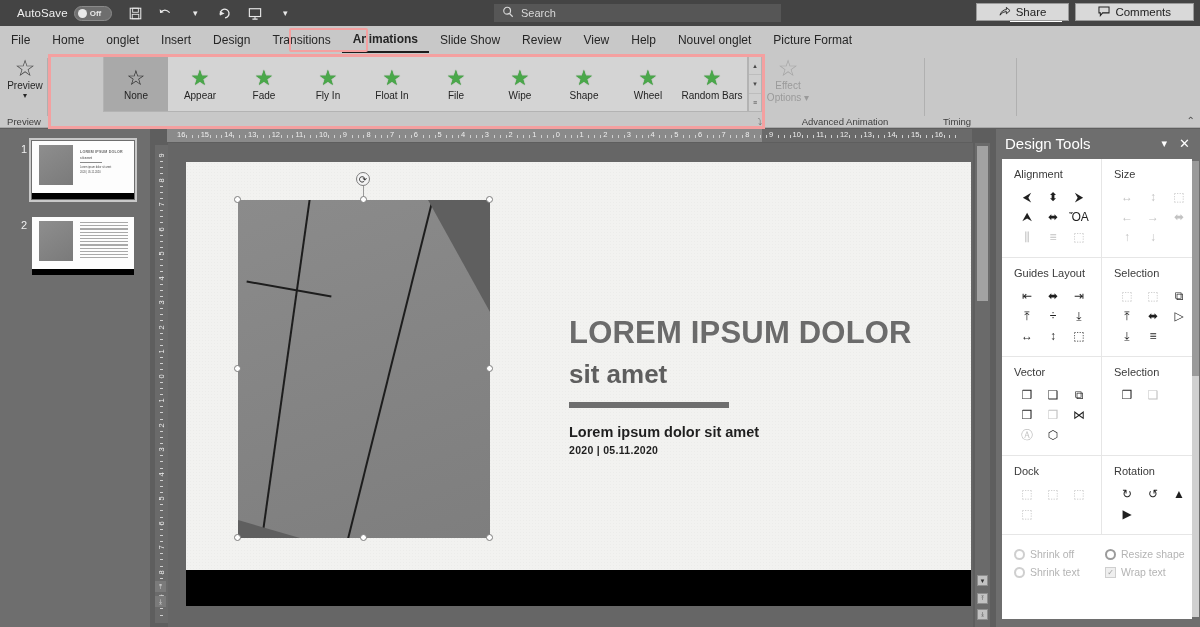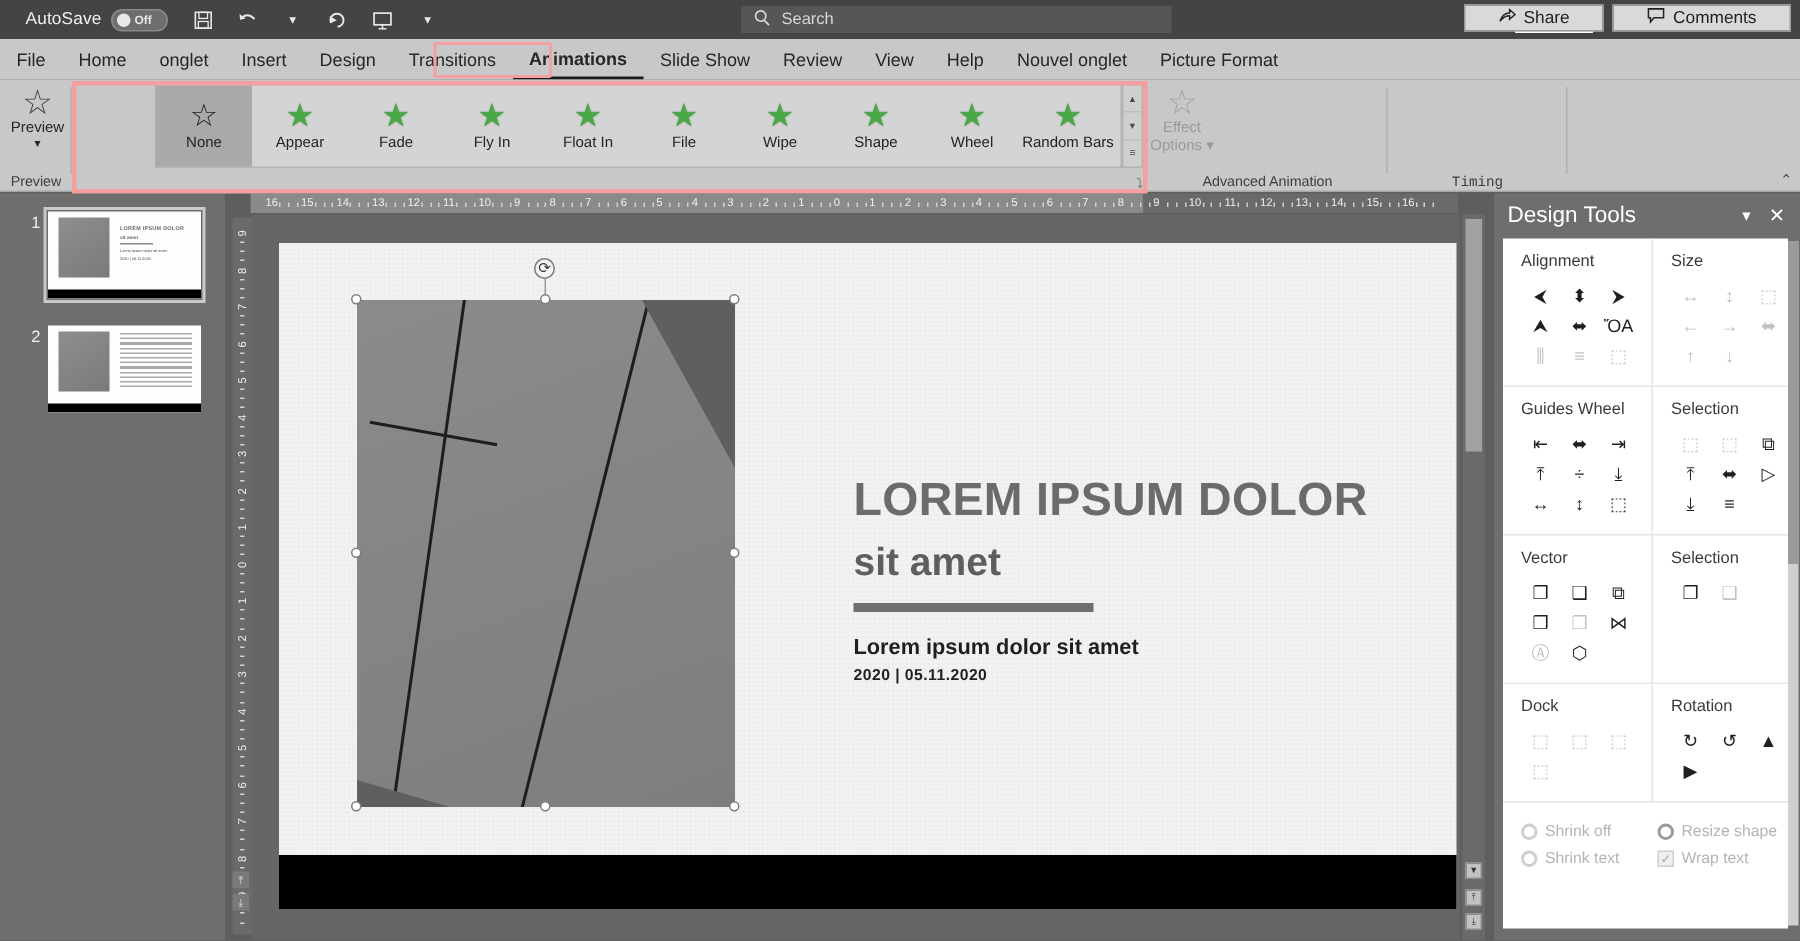--- a/index.html
+++ b/index.html
@@ -411,21 +411,21 @@
       <div class="dialog-launcher">⤵</div>
       <div class="rgroup-sep" style="left:716px;"></div>
     </div>
 
     <div class="rgroup" style="left:765px; width:160px;">
 
       <div class="rgroup-label">Advanced Animation</div>
       <div class="rgroup-sep" style="left:159px;"></div>
     </div>
 
-    <div class="rgroup" style="left:925px; width:120px;font-family:Liberation Mono, monospace;">
+    <div class="rgroup" style="left:897px; width:120px;">
 
       <div class="rgroup-label">Timing</div>
       <div class="rgroup-sep" style="left:119px;"></div>
     </div>
 
     <div class="rgroup" style="left:1045px; width:155px;">
 
       <div class="ribbon-collapse">⌃</div>
     </div>
   </div>
@@ -753,21 +753,21 @@
               <span class="dim">↕</span>
               <span class="dim">⬚</span>
               <span class="dim">←</span>
               <span class="dim">→</span>
               <span class="dim">⬌</span>
               <span class="dim">↑</span>
               <span class="dim">↓</span>
             </div>
           </div>
           <div class="dt-cell">
-            <h4>Guides Wheel</h4>
+            <h4>Guides Layout</h4>
             <div class="dt-icons">
               <span class="">⇤</span>
               <span class="">⬌</span>
               <span class="">⇥</span>
               <span class="">⤒</span>
               <span class="">÷</span>
               <span class="">⤓</span>
               <span class="">↔</span>
               <span class="">↕</span>
               <span class="">⬚</span>

